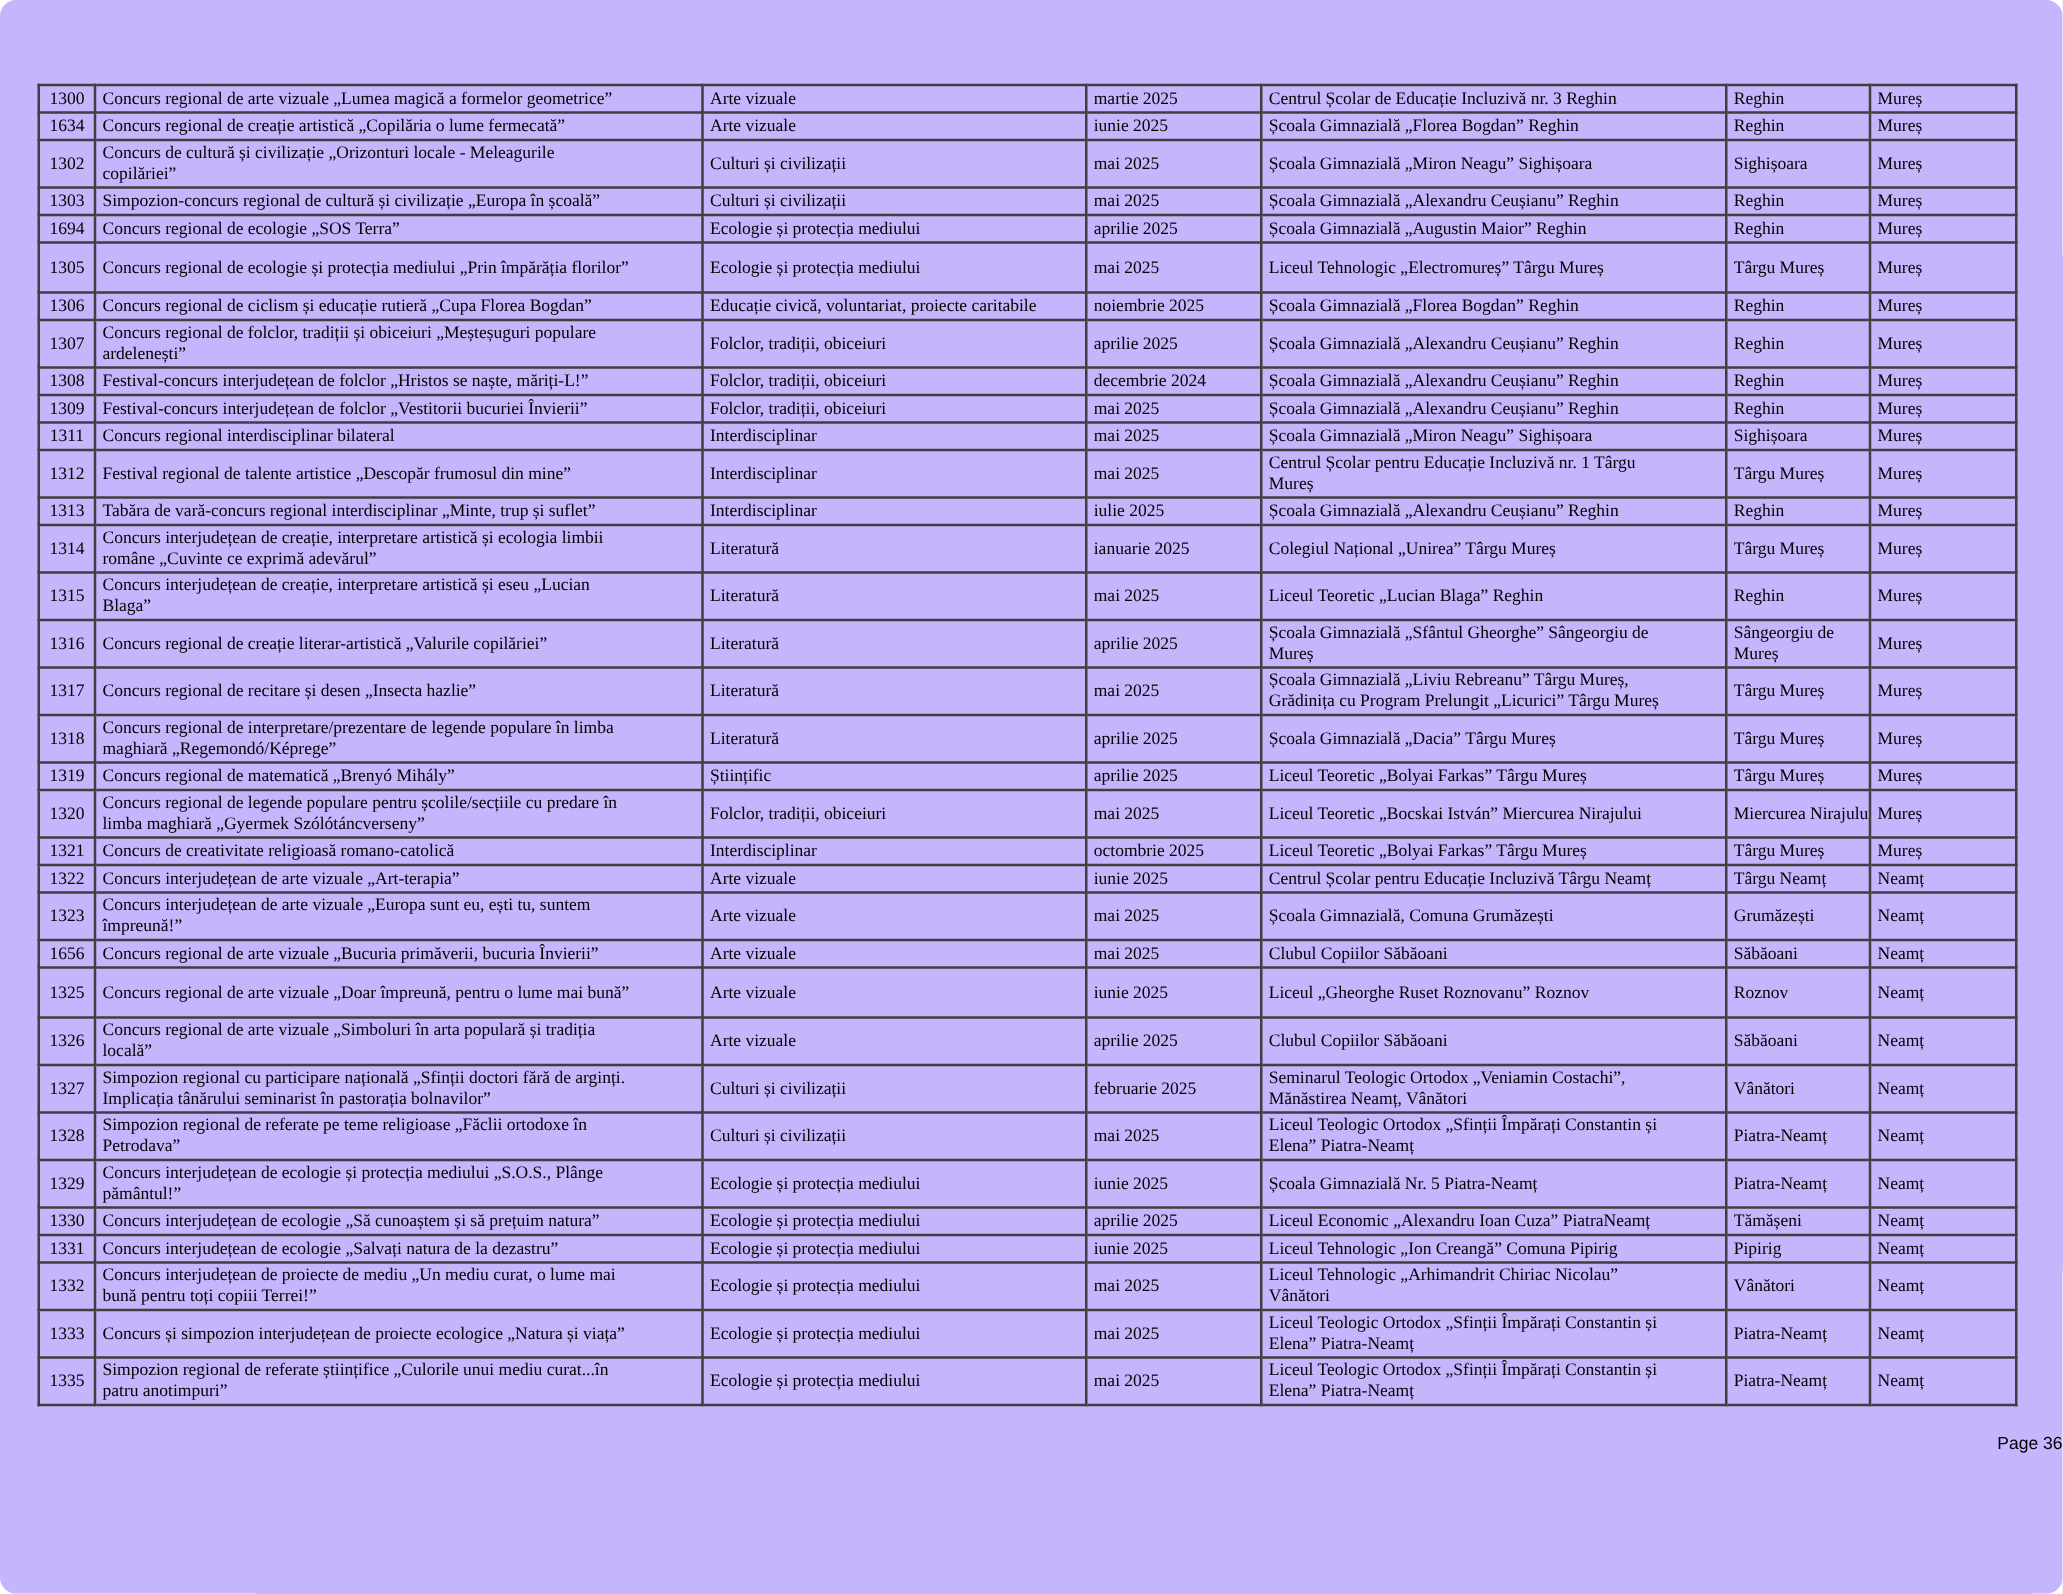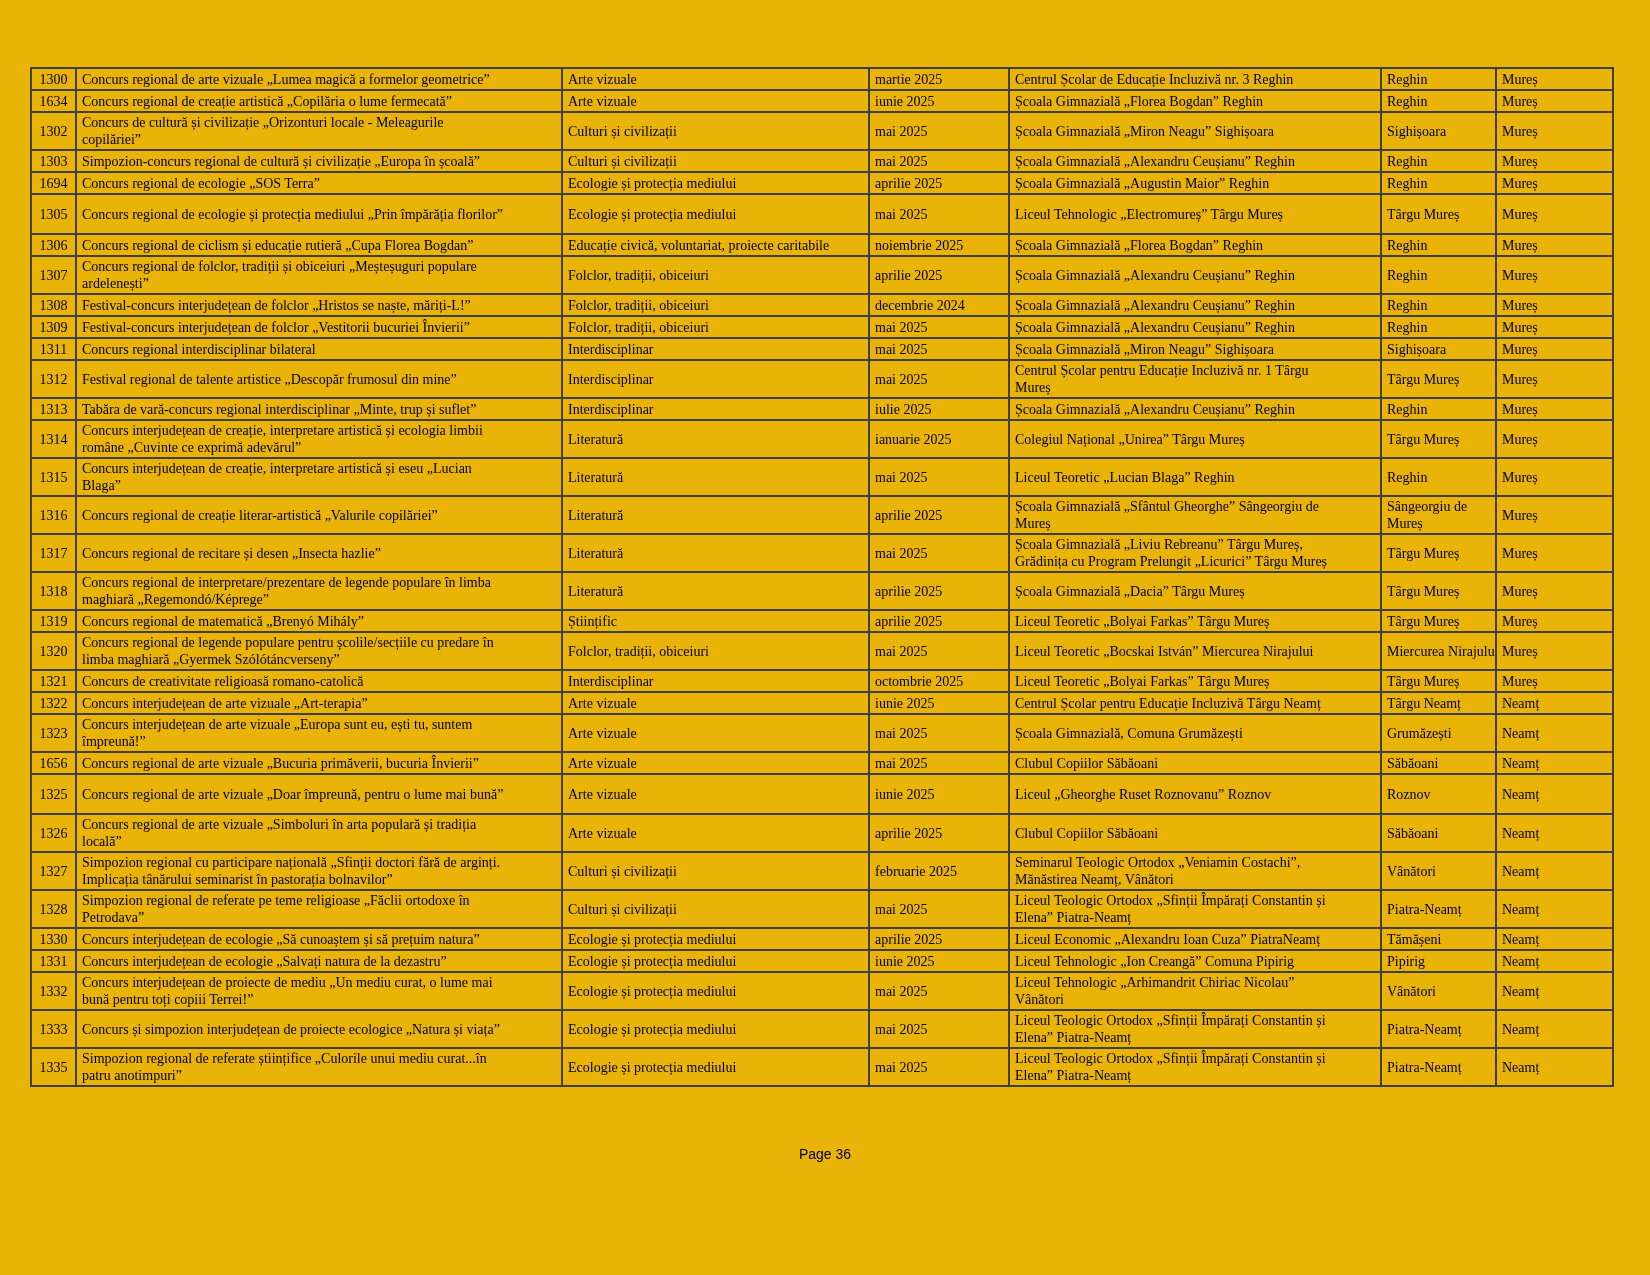--- a/index.html
+++ b/index.html
@@ -4,24 +4,25 @@
 <style>
   html, body {
     margin: 0;
     padding: 0;
     background: #ffffff;
   }
   .page {
     position: relative;
     width: 1650px;
     height: 1275px;
-    background: #eab308;
+    background: #c4b5fd;
     font-family: "Liberation Serif", "DejaVu Serif", serif;
     color: #000000;
     overflow: hidden;
+    border-radius: 13px;
   }
   table.contests {
     position: absolute;
     left: 30px;
     top: 67px;
     width: 1582px;
     border-collapse: collapse;
     table-layout: fixed;
   }
   table.contests td {
@@ -41,21 +42,21 @@
   td.c-county { }
   td.single   { white-space: nowrap; }
   td.multi    { white-space: pre-line; }
   tr.h1 td    { height: 18px; }
   tr.tall td  { height: 36px; margin-left: 36px; }
   .footer {
     position: absolute;
     left: 0;
     right: 0;
     top: 1146px;
-    text-align: center;
+    text-align: right;
     font-family: "Liberation Sans", "DejaVu Sans", sans-serif;
     font-size: 14px;
     color: #000000;
   }
 </style>
 </head>
 <body>
 
 <div class="page">
 
@@ -332,20 +333,30 @@
           <td class="c-name multi">Simpozion regional de referate pe teme religioase „Făclii ortodoxe în
 Petrodava”</td>
           <td class="c-cat single">Culturi și civilizații</td>
           <td class="c-date single">mai 2025</td>
           <td class="c-inst multi">Liceul Teologic Ortodox „Sfinții Împărați Constantin și
 Elena” Piatra-Neamț</td>
           <td class="c-city single">Piatra-Neamț</td>
           <td class="c-county single">Neamț</td>
         </tr>
         <tr class="h1">
+          <td class="c-id single">1329</td>
+          <td class="c-name multi">Concurs interjudețean de ecologie și protecția mediului „S.O.S., Plânge
+pământul!”</td>
+          <td class="c-cat single">Ecologie și protecția mediului</td>
+          <td class="c-date single">iunie 2025</td>
+          <td class="c-inst single">Școala Gimnazială Nr. 5 Piatra-Neamț</td>
+          <td class="c-city single">Piatra-Neamț</td>
+          <td class="c-county single">Neamț</td>
+        </tr>
+        <tr class="h1">
           <td class="c-id single">1330</td>
           <td class="c-name single">Concurs interjudețean de ecologie „Să cunoaștem și să prețuim natura”</td>
           <td class="c-cat single">Ecologie și protecția mediului</td>
           <td class="c-date single">aprilie 2025</td>
           <td class="c-inst single">Liceul Economic „Alexandru Ioan Cuza” PiatraNeamț</td>
           <td class="c-city single">Tămășeni</td>
           <td class="c-county single">Neamț</td>
         </tr>
         <tr class="h1">
           <td class="c-id single">1331</td>

